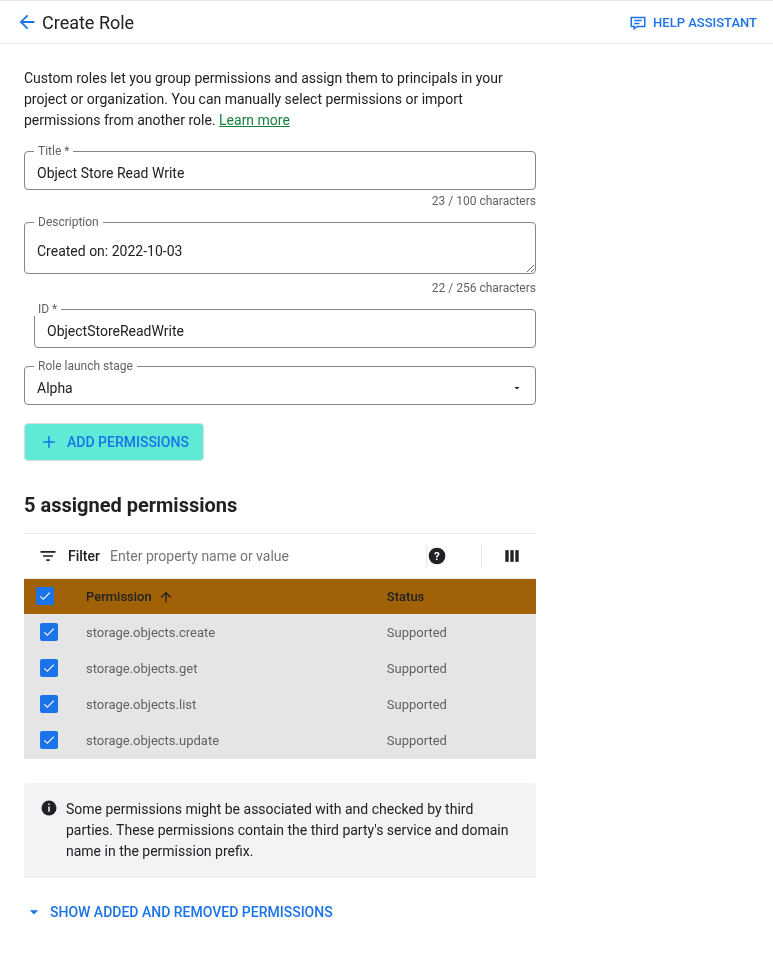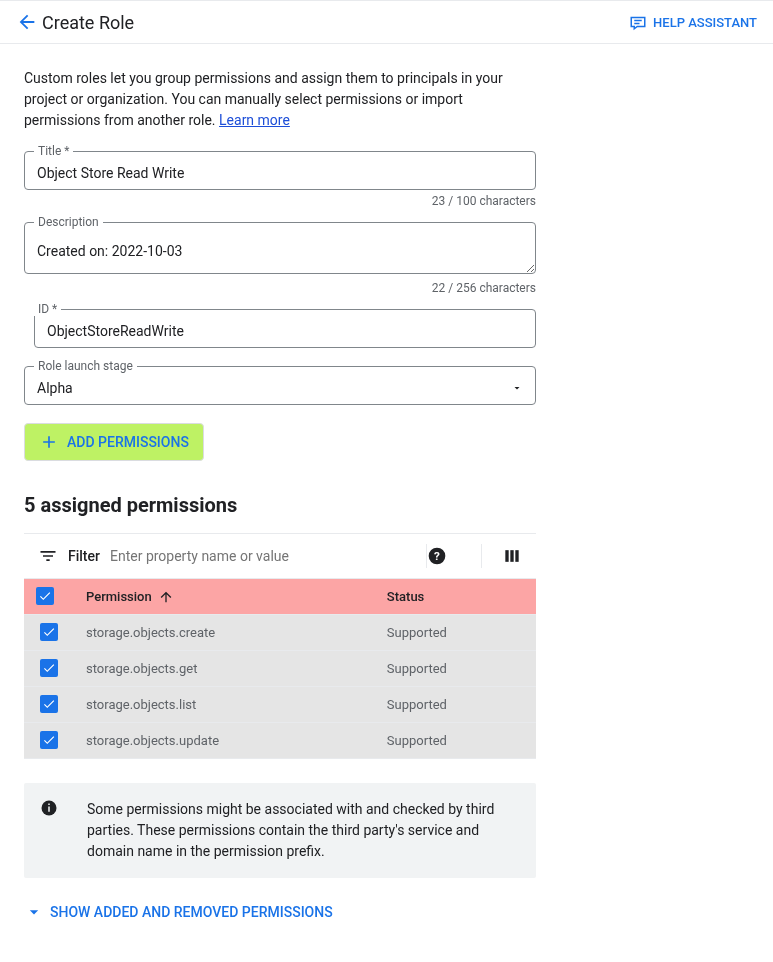--- a/index.html
+++ b/index.html
@@ -7,52 +7,52 @@
     .topbar {
       display: flex; align-items: center; justify-content: space-between;
       padding: 10px 16px; border-top: 1px solid #e8eaed; border-bottom: 1px solid #e8eaed;
     }
     .topbar-left { display: flex; align-items: flex-end; gap: 4px; }
     .back-btn { display:flex; align-items:center; cursor:pointer; }
     .page-title { font-size: 18px; font-weight: 400; color: #202124; }
     .help-assistant { display:flex; align-items:center; gap:6px; color:#1a73e8; font-weight:500; font-size:13px; cursor:pointer;text-align:center; }
     .content { padding: 24px; max-width: 560px; }
     .intro { line-height: 1.5; color: #202124; font-size: 14px; margin-bottom: 20px; }
-    .intro a { color:#1d4ed8; text-decoration: underline; }
+    .intro a { color:#15803d; text-decoration: underline; }
     .field-wrap { position:relative; margin-bottom: 4px; }
     .field-wrap input, .field-wrap textarea, .field-wrap .select {
       width:100%; border:1px solid #80868b; border-radius:4px; padding: 13px 12px 8px 12px; font-size:14px; font-family:inherit;
       outline:none; background:#fff; color:#202124;
     }
     .field-wrap textarea { resize: both; height: 52px; padding-top:20px;}
     .field-wrap .floating-label {
       position:absolute; top:-7px; left:10px; background:#fff; padding:0 4px; font-size:12px; color:#5f6368;
     }
     .char-count { text-align:right; font-size:12px; color:#5f6368; margin-bottom:14px; margin-top:2px; }
     .gap-after { margin-bottom: 18px; padding-left: 10px; }
     .select { display:flex; align-items:center; justify-content:space-between; cursor:pointer; padding-top:14px; }
     .add-perm-btn {
       display:inline-flex; align-items:center; gap:8px; border:1px solid #dadce0; border-radius:4px;
-      padding: 8px 14px; color:#1a73e8; font-weight:500; font-size:14px; cursor:pointer; background:#bef264;
+      padding: 8px 14px; color:#1a73e8; font-weight:500; font-size:14px; cursor:pointer; background:#5eead4;
       margin-top: 14px;
     }
     .section-title { font-size:20px; font-weight:700; margin-top: 32px; margin-bottom: 16px; }
     .filter-bar { display:flex; align-items:center; justify-content:space-between; border-top:1px solid #e8eaed; padding: 10px 14px; }
     .filter-left { display:flex; align-items:center; gap:10px; flex:1; }
     .filter-label { font-weight:500; font-size:14px; }
     .filter-input { border:none; outline:none; font-size:14px; color:#5f6368; flex:1; }
     .filter-right { display:flex; align-items:center; gap:14px; border-left:1px solid #e8eaed;  }
     .filter-right .divider { width:1px; height:24px; background:#e8eaed; margin:0 6px; }
     .table { border-collapse: collapse; width:100%; }
-    .table th { text-align:left; font-size:13px; font-weight:500; padding:8px 12px; background:#fca5a5; border-top:1px solid #e8eaed; border-bottom:1px solid #e8eaed;}
+    .table th { text-align:left; font-size:13px; font-weight:500; padding:8px 12px; background:#a16207; border-top:1px solid #e8eaed; border-bottom:1px solid #e8eaed;}
     .table td { padding:8px 12px; font-size:13px; color:#5f6368; background:#e5e5e5; border-bottom:1px solid #e8eaed; }
     .th-perm { display:flex; align-items:center; gap:6px; color:#202124; }
     .checkbox { width:18px; height:18px; background:#1a73e8; border-radius:2px; display:inline-flex; align-items:center; justify-content:center; cursor:pointer; }
     .col-check { width:50px; text-align:center; }
-    .info-banner { display:flex; gap:29px; background:#f1f3f4; padding:16px; margin-top:24px; border-radius:2px; font-size:14px; line-height:1.5; }
+    .info-banner { display:flex; gap:8px; background:#f1f3f4; padding:16px; margin-top:24px; border-radius:2px; font-size:14px; line-height:1.5; }
     .expand-link { display:flex; align-items:center; gap:6px; color:#1a73e8; font-weight:500; font-size:14px; margin-top:24px; cursor:pointer; }
     .icon-help-filter{ margin-right: 14px;}
     #perm-tbody td:first-child{text-align:center;}
   </style>
 </head>
 <body>
 
 <div class="topbar">
   <div class="topbar-left">
     <span class="back-btn">

